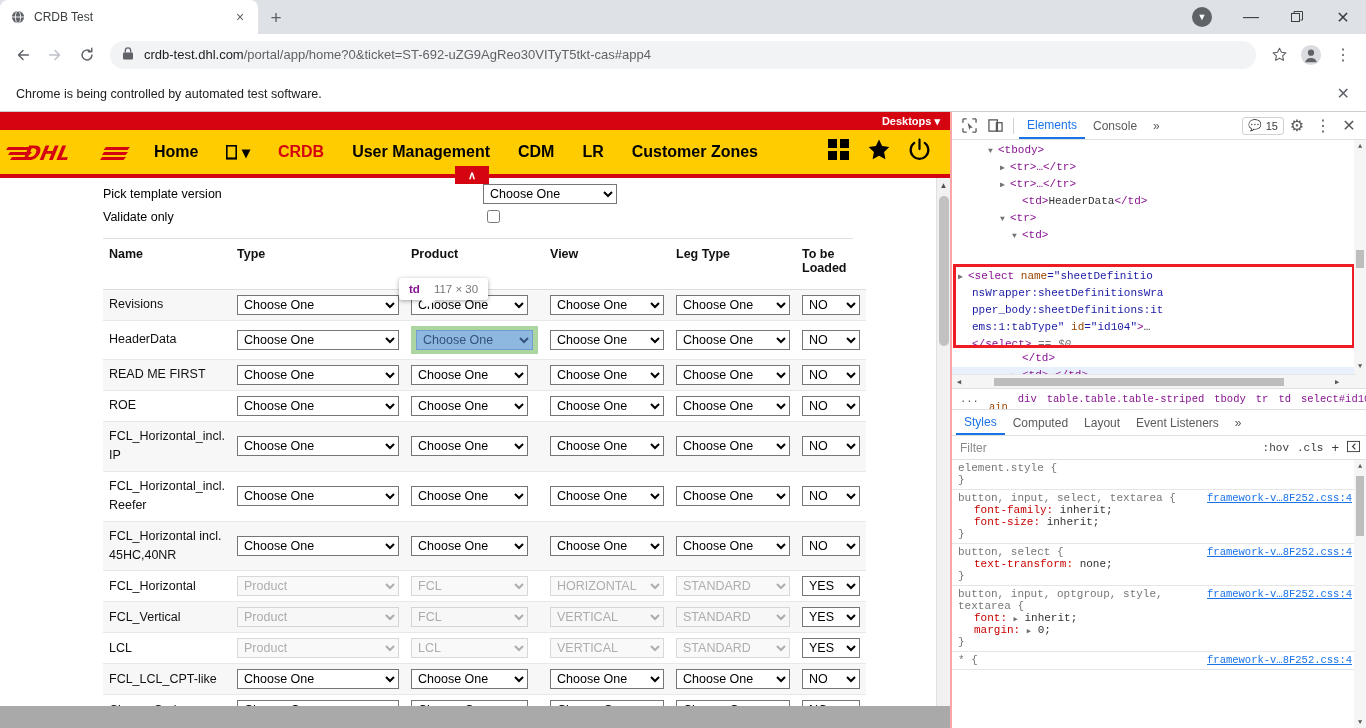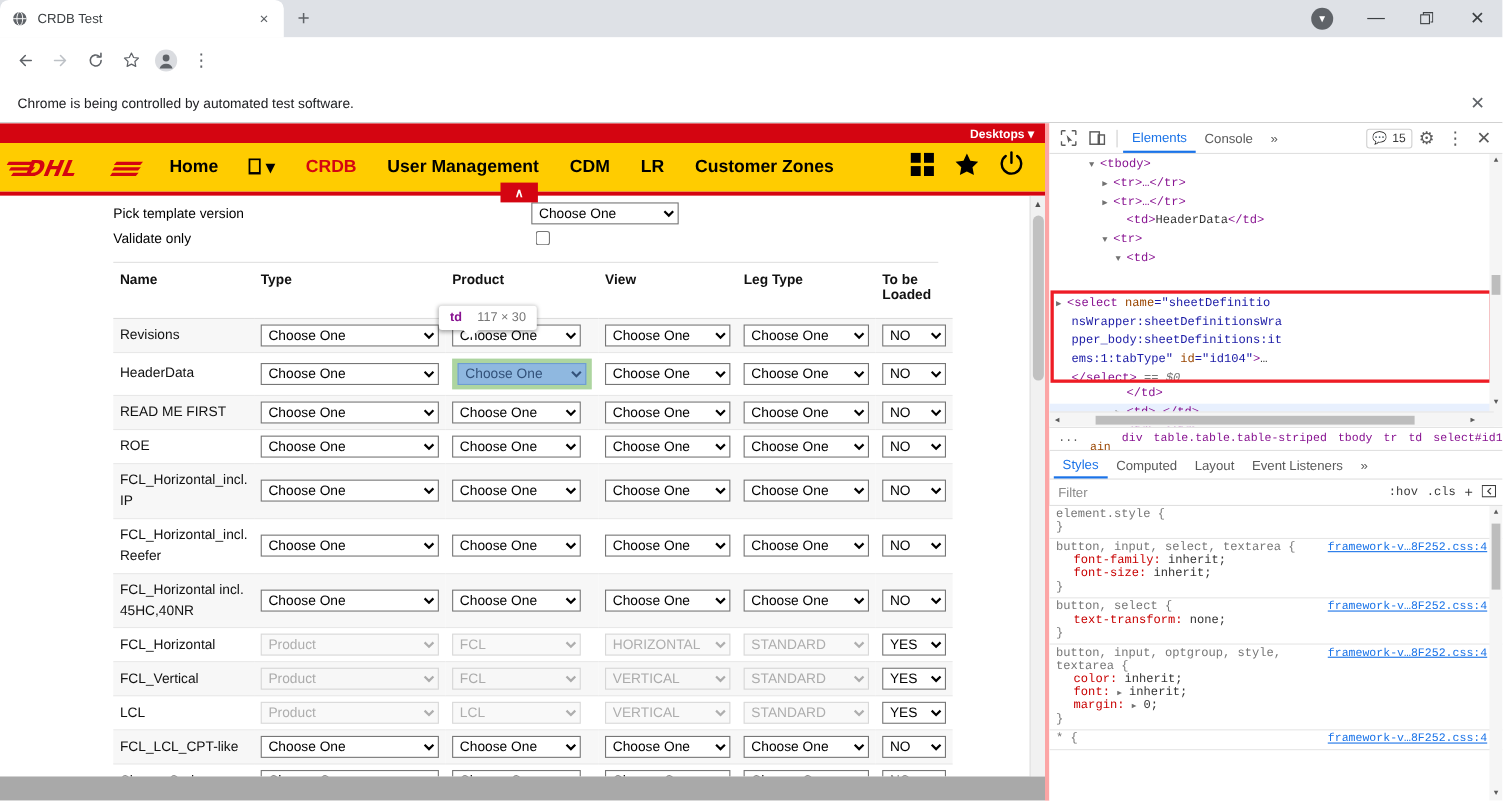--- a/index.html
+++ b/index.html
@@ -236,21 +236,21 @@
   }
   .page-bottom-strip {
     position: absolute; left:0; bottom: 0; width: 950px; height: 22px; background: #a9a9a9;
   }
 
   
   .devtools {
     position: absolute; left: 950px; top: 112px;
     width: 416px; height: 616px;
     background: #ffffff;
-    border-left: 4px solid #fca5a5;
+    border-left: 2px solid #fca5a5;
     display: flex; flex-direction: column;
     font-family: "Liberation Sans", sans-serif;
   }
   .dt-toolbar {
     height: 28px; flex: 0 0 auto;
     display:flex; align-items:center;
     border-bottom: 1px solid #e0e0e0;
     background: #ffffff;
     padding: 0 4px;
   }
@@ -415,20 +415,29 @@
       <svg width="18" height="18" viewBox="0 0 20 20">
           <path d="M4 10h11M10 5l5 5-5 5" fill="none" stroke="#bdc1c6" stroke-width="1.6" stroke-linecap="round" stroke-linejoin="round"></path>
         </svg>
     </span>
     <span class="tb-icon">
       <svg width="18" height="18" viewBox="0 0 20 20">
           <path d="M15.5 10a5.5 5.5 0 1 1-1.8-4.07" fill="none" stroke="#5f6368" stroke-width="1.6" stroke-linecap="round"></path>
           <path d="M15.3 2.6V6.4h-3.8" fill="none" stroke="#5f6368" stroke-width="1.6" stroke-linecap="round" stroke-linejoin="round"></path>
         </svg>
     </span>
+    <div class="omnibox">
+      <span>
+        <svg width="12" height="13" viewBox="0 0 12 13">
+            <rect x="1" y="5.5" width="10" height="7" rx="1" fill="#5f6368"></rect>
+            <path d="M3.3 5.5V3.6a2.7 2.7 0 0 1 5.4 0v1.9" fill="none" stroke="#5f6368" stroke-width="1.3"></path>
+          </svg>
+      </span>
+      <span class="omnibox-url"><b>crdb-test.dhl.com</b><span>/portal/app/home?0&amp;ticket=ST-692-uZG9AgReo30VITyT5tkt-cas#app4</span></span>
+    </div>
     <span class="tb-icon">
       <svg width="17" height="17" viewBox="0 0 20 20">
           <path d="M10 2.6l2.3 4.8 5.2.7-3.8 3.6.9 5.2L10 14.5l-4.6 2.4.9-5.2L2.5 8.1l5.2-.7z" fill="none" stroke="#5f6368" stroke-width="1.3" stroke-linejoin="round"></path>
         </svg>
     </span>
     <span class="tb-icon">
       <svg width="22" height="22" viewBox="0 0 24 24">
           <circle cx="12" cy="12" r="11" fill="#dadce0"></circle>
           <circle cx="12" cy="9.5" r="3.4" fill="#5f6368"></circle>
           <path d="M5.5 20a6.8 6.8 0 0 1 13 0z" fill="#5f6368"></path>
@@ -759,21 +768,20 @@
           <div class="rule">
             <div class="sel-line">button, select {</div>
             <span class="origin">framework-v…8F252.css:4</span>
             <div class="decl">text-transform: <span class="val">none;</span></div>
             <div class="brace">}</div>
           </div>
           <div class="rule">
             <div class="sel-line">button, input, optgroup, style,</div>
             <div class="sel-line">textarea {</div>
             <span class="origin">framework-v…8F252.css:4</span>
-            <div class="decl">color: <span class="val">inherit;</span></div>
             <div class="decl">font: <span class="arrow-t">▶</span> <span class="val">inherit;</span></div>
             <div class="decl">margin: <span class="arrow-t">▶</span> <span class="val">0;</span></div>
             <div class="brace">}</div>
           </div>
           <div class="rule">
             <div class="sel-line">* {</div>
             <span class="origin">framework-v…8F252.css:4</span>
           </div>
         </div>
       <div class="dt-styles-scroll">

